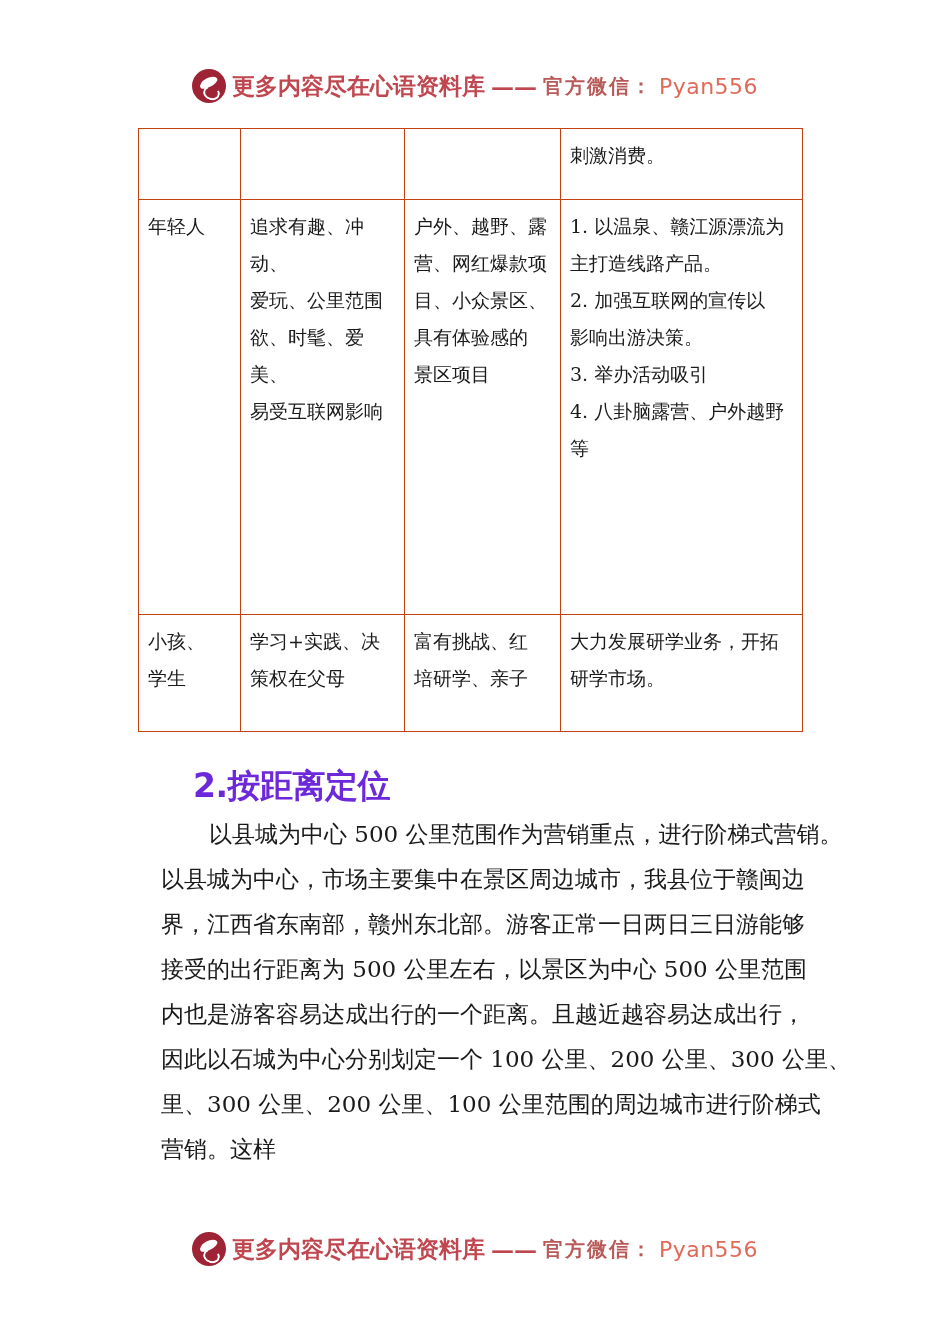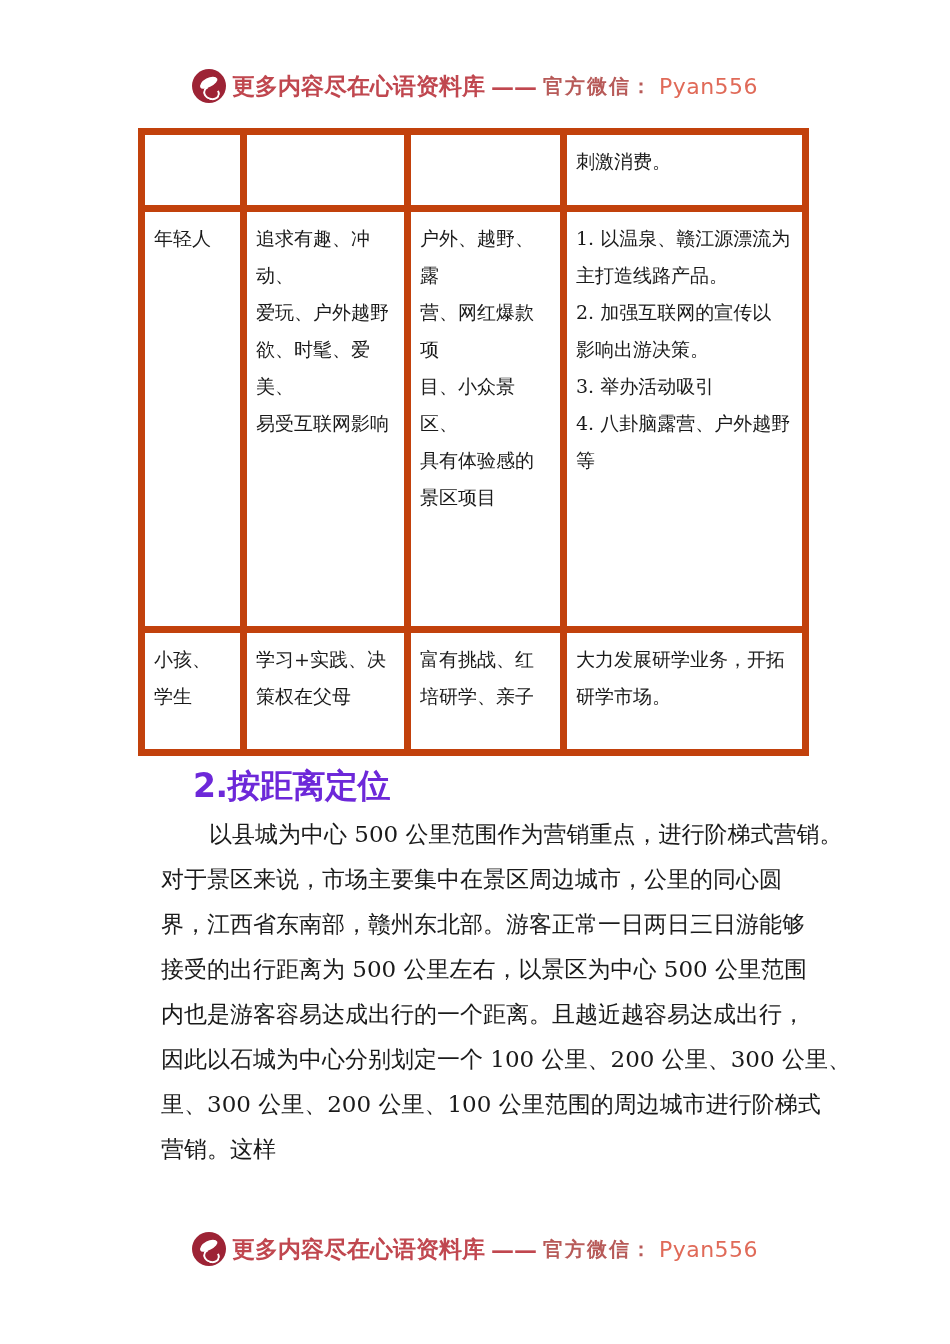--- a/index.html
+++ b/index.html
@@ -101,21 +101,21 @@
   
   .doc-table {
     position: absolute;
     left: 138px;
     top: 128px;
     width: 664px;
     border-collapse: collapse;
     table-layout: fixed;
   }
   .doc-table td {
-    border: 7px solid #c2410c;
+    border: 1px solid #c2410c;
     vertical-align: top;
     padding: 8px 10px 8px 9px;
     font-family: "DejaVu Serif", "Liberation Serif", serif;
     font-size: 19px;
     line-height: 1.95;
     color: #1a1a1a;
     word-break: break-all;
   }
   .col1 { width: 102px; }
   .col2 { width: 164px; }
@@ -187,21 +187,21 @@
         <td>
           <span class="cell-line">刺激消费。</span>
         </td>
       </tr>
       <tr class="row-young">
         <td>
           <span class="cell-line">年轻人</span>
         </td>
         <td>
           <span class="cell-line">追求有趣、冲动、</span>
-          <span class="cell-line">爱玩、户外越野</span>
+          <span class="cell-line">爱玩、公里范围</span>
           <span class="cell-line">欲、时髦、爱美、</span>
           <span class="cell-line">易受互联网影响</span>
         </td>
         <td>
           <span class="cell-line">户外、越野、露</span>
           <span class="cell-line">营、网红爆款项</span>
           <span class="cell-line">目、小众景区、</span>
           <span class="cell-line">具有体验感的</span>
           <span class="cell-line">景区项目</span>
         </td>
@@ -233,21 +233,21 @@
           <span class="cell-line">研学市场。</span>
         </td>
       </tr>
     </tbody>
   </table>
 
   <div class="section-heading">2.按距离定位</div>
 
   <div class="body-text">
     <span class="body-line indent">以县城为中心 500  公里范围作为营销重点，进行阶梯式营销。</span>
-    <span class="body-line">对于景区来说，市场主要集中在景区周边城市，公里的同心圆</span>
+    <span class="body-line">以县城为中心，市场主要集中在景区周边城市，我县位于赣闽边</span>
     <span class="body-line">界，江西省东南部，赣州东北部。游客正常一日两日三日游能够</span>
     <span class="body-line">接受的出行距离为 500  公里左右，以景区为中心 500  公里范围</span>
     <span class="body-line">内也是游客容易达成出行的一个距离。且越近越容易达成出行，</span>
     <span class="body-line">因此以石城为中心分别划定一个 100  公里、200  公里、300  公里、</span>
     <span class="body-line">里、300  公里、200  公里、100  公里范围的周边城市进行阶梯式</span>
     <span class="body-line">营销。这样</span>
   </div>
 
   <div class="watermark watermark-bottom">
     <span class="wm-logo"></span>

